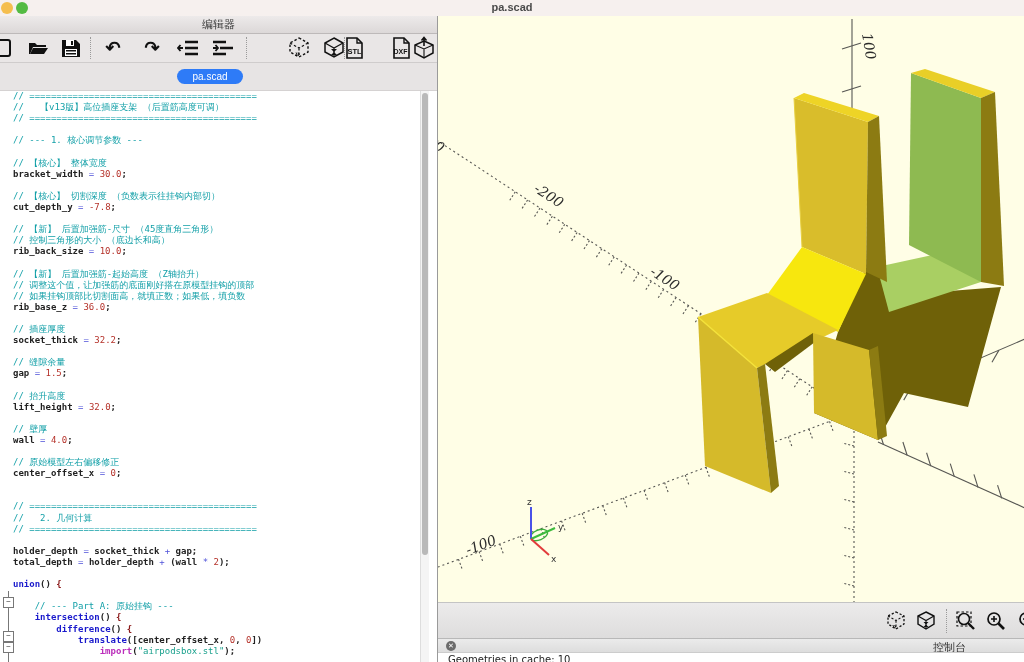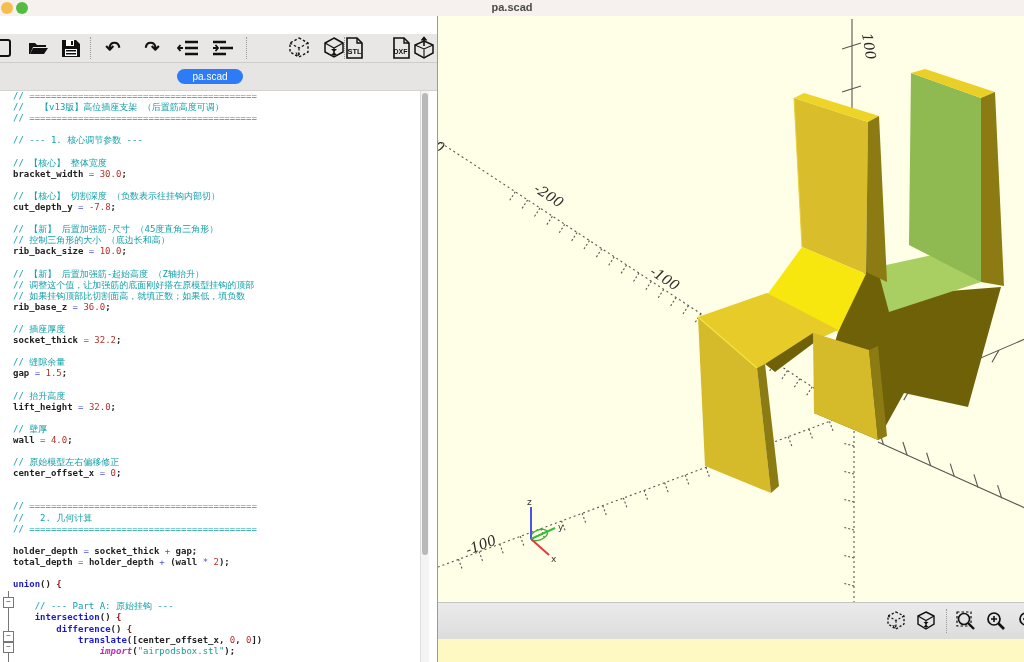--- a/index.html
+++ b/index.html
@@ -1,16 +1,16 @@
 <!DOCTYPE html>
 <html><head>
 <meta charset="utf-8">
 <style>
   html,body{margin:0;padding:0;background:#444;}
-  #app{position:relative;width:1024px;height:662px;overflow:hidden;background:#fef9c3;
+  #app{position:relative;width:1024px;height:662px;overflow:hidden;background:#6d28d9;
        font-family:"Liberation Sans",sans-serif;-webkit-font-smoothing:antialiased;}
   
   #titlebar{position:absolute;left:0;top:0;width:1024px;height:16px;background:#f6f0ee;border-bottom:1px solid #d8d2d0;}
   #titlebar .title{position:absolute;left:0;right:0;top:1px;text-align:center;font-size:11px;font-weight:bold;color:#4a4a4a;}
   .light{position:absolute;top:2px;width:12px;height:12px;border-radius:50%;}
   #light-y{left:1px;background:#f5be4e;}
   #light-g{left:16px;background:#54bb43;}
   
   #editor{position:absolute;left:0;top:16px;width:437px;height:646px;background:#fff;border-right:1px solid #9a9a9a;}
   #ed-header{position:absolute;left:0;top:0;width:437px;height:17px;background:linear-gradient(#edeaea,#dcd8d8);border-bottom:1px solid #bdb9b9;}
@@ -21,21 +21,21 @@
   .tsep{position:absolute;top:3px;width:0;height:22px;border-left:1px dotted #9a9a9a;}
   .uglyph{font-size:18px;font-weight:bold;line-height:18px;color:#111;}
   #ed-tabbar{position:absolute;left:0;top:47px;width:437px;height:27px;background:#e7e4e4;border-bottom:1px solid #d5d2d2;}
   #ed-tab{position:absolute;left:177px;top:6px;width:66px;height:15px;border-radius:8px;background:#2e7bf7;
           color:#fff;font-size:10px;text-align:center;line-height:15px;}
   
   #code{position:absolute;left:0;top:75px;width:429px;height:571px;background:#fff;overflow:hidden;}
   #code-lines{position:absolute;left:13px;top:0;white-space:pre;font-family:"DejaVu Sans Mono",monospace;font-size:9px;line-height:11.1px;}
   .cl{height:11.1px;}
   .cmt{color:#13a0a8;}.pln{color:#222;font-weight:bold;}.op{color:#4f52d9;}.num{color:#b5322a;}
-  .kw{color:#1a1acc;font-weight:bold;}.imp{color:#bb2dbb;font-weight:bold;font-style:italic;}
+  .kw{color:#1a1acc;font-weight:bold;}.imp{color:#bb2dbb;font-weight:bold;}
   .str{color:#18a08c;}.brc{color:#8b1a1a;font-weight:bold;}
   #fold-line{position:absolute;left:8px;top:500px;width:0;height:71px;border-left:1px solid #777;}
   .foldbox{position:absolute;left:3px;width:9px;height:9px;background:#fff;border:1px solid #777;
            font-size:8px;line-height:7px;text-align:center;color:#333;}
   #ed-scroll{position:absolute;right:0;top:0;width:8px;height:571px;background:#f4f4f4;border-left:1px solid #ddd;}
   #ed-thumb{position:absolute;right:1px;top:2px;width:6px;height:462px;border-radius:3px;background:#b9b9b9;}
   
   #viewport{position:absolute;left:438px;top:16px;width:586px;height:586px;background:#fffee6;overflow:hidden;}
   #vp-svg{position:absolute;left:0;top:0;}
   .axlbl{font-family:"DejaVu Serif",serif;font-style:italic;font-size:14px;fill:#2b2b2b;}
@@ -57,20 +57,23 @@
 
 <div id="app">
 
   <div id="titlebar">
     <span class="light" id="light-y"></span>
     <span class="light" id="light-g"></span>
     <div class="title">pa.scad</div>
   </div>
 
   <div id="editor">
+    <div id="ed-header">
+      <div class="ph">编辑器</div>
+    </div>
 
     <div id="ed-toolbar">
       <div class="tbtn" style="left:-14px">
         <svg width="22" height="20">
             <rect x="8" y="2" width="13" height="16" rx="2" fill="none" stroke="#111" stroke-width="2"></rect>
           </svg>
       </div>
       <div class="tbtn" style="left:24px">
         <svg width="22" height="18">
           <path d="M2 15 L2 4 L8 4 L10 6 L19 6 L19 8 L6 8 L3 15 Z" fill="#111"></path>
@@ -314,14 +317,21 @@
     <div class="vbtn" style="left:575px">
       <svg width="22" height="22">
         <circle cx="9" cy="9" r="6" fill="none" stroke="#111" stroke-width="1.7"></circle>
         <path d="M6 9 H12" stroke="#111" stroke-width="1.6"></path>
         <line x1="13.5" y1="13.5" x2="19" y2="19" stroke="#111" stroke-width="2.6"></line>
       </svg>
     </div>
 
   </div>
 
+  <div id="console-bar">
+    <div id="console-close">✕</div>
+    <div id="console-title">控制台</div>
+  </div>
+  <div id="console-body">
+    <div id="console-log">Geometries in cache: 10</div>
+  </div>
 
 </div>
 
 </body></html>

